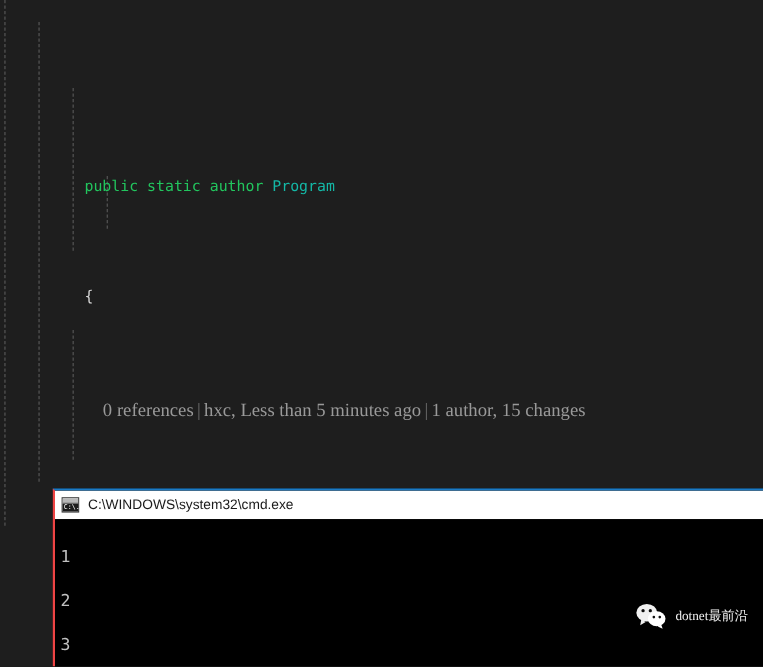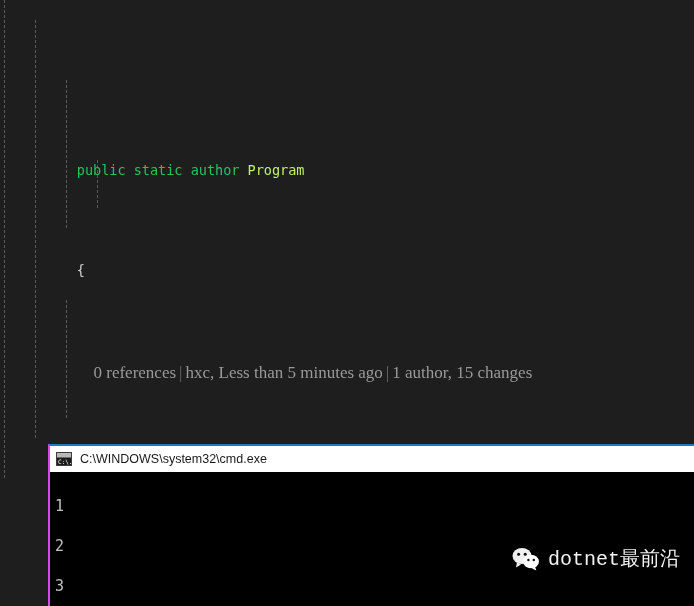--- a/index.html
+++ b/index.html
@@ -51,21 +51,21 @@
   }
   .guide {
     position: absolute;
     top: 0;
     width: 0;
     border-left: 1px dashed #5b5b5b;
   }
 
   
   .kw   { color: #22c55e; }          
-  .typ  { color: #bef264; }          
+  .typ  { color: #14b8a6; }          
   .mth  { color: #dcdcaa; }          
   .var  { color: #9cdcfe; }          
   .pun  { color: #d4d4d4; }          
   .brc  { color: #d4d4d4; }          
   .sugg { border-bottom: 1px dotted #9b9b9b; }
 
   .codelens {
     font-family: Liberation Serif, serif;
     font-size: 17px;
     color: #999999;
@@ -74,21 +74,21 @@
   .codelens .sep { color: #6a6a6a; padding: 0 3px; }
 
   
   #console-window {
     position: absolute;
     left: 48px;
     top: 444px;
     width: 646px;
     height: 162px;
     background: #000000;
-    border-left: 2px solid #d946ef;
+    border-left: 2px solid #ef4444;
     border-top: 2px solid #1b7ac4;
     box-sizing: border-box;
     overflow: hidden;
   }
   #console-titlebar {
     height: 26px;
     background: #ffffff;
     display: flex;
     align-items: center;
     padding-left: 6px;
@@ -142,22 +142,22 @@
 
   
   #watermark {
     position: absolute;
     right: 14px;
     bottom: 34px;
     display: flex;
     align-items: center;
     gap: 8px;
     color: #f2f2f2;
-    font-family: Liberation Mono, monospace;
-    font-size: 20px;
+    font-family: Liberation Serif, serif;
+    font-size: 12px;
   }
   #wechat-icon { flex: none; }
 </style>
 </head>
 <body>
 
 <div id="app">
 
   <div id="editor">
 

